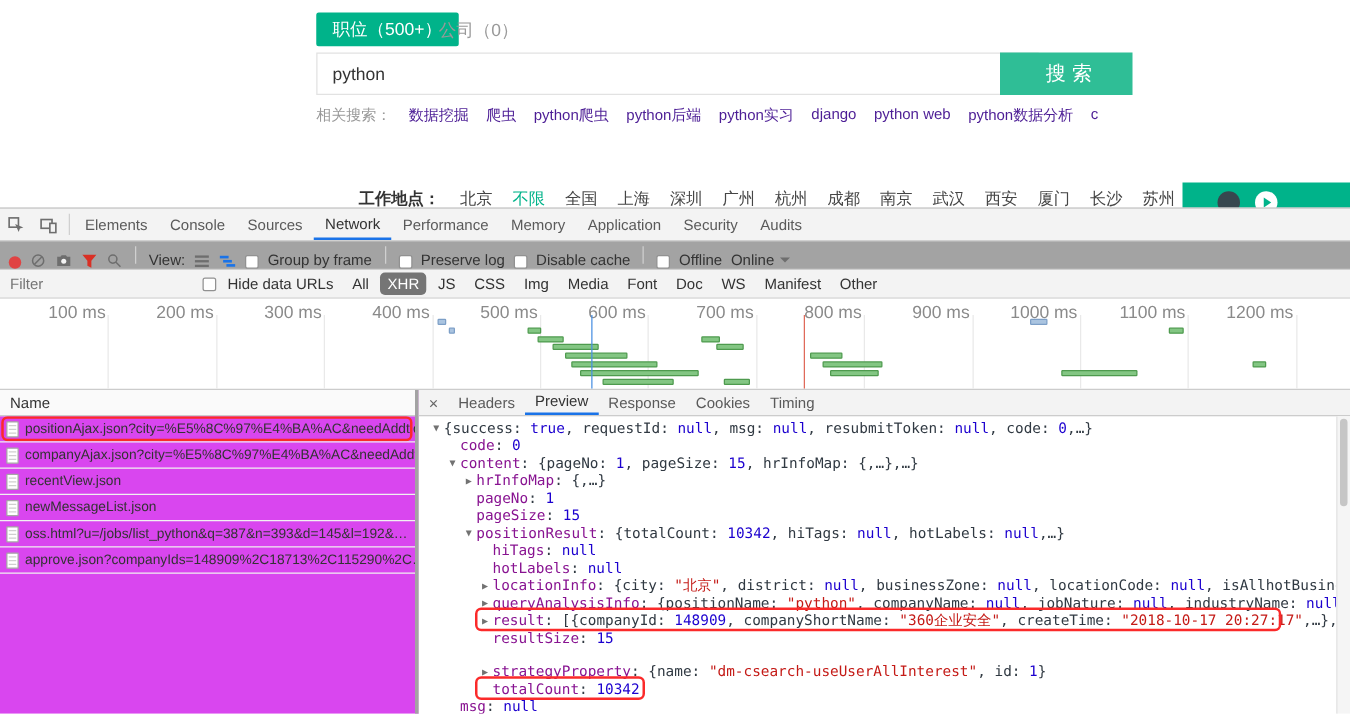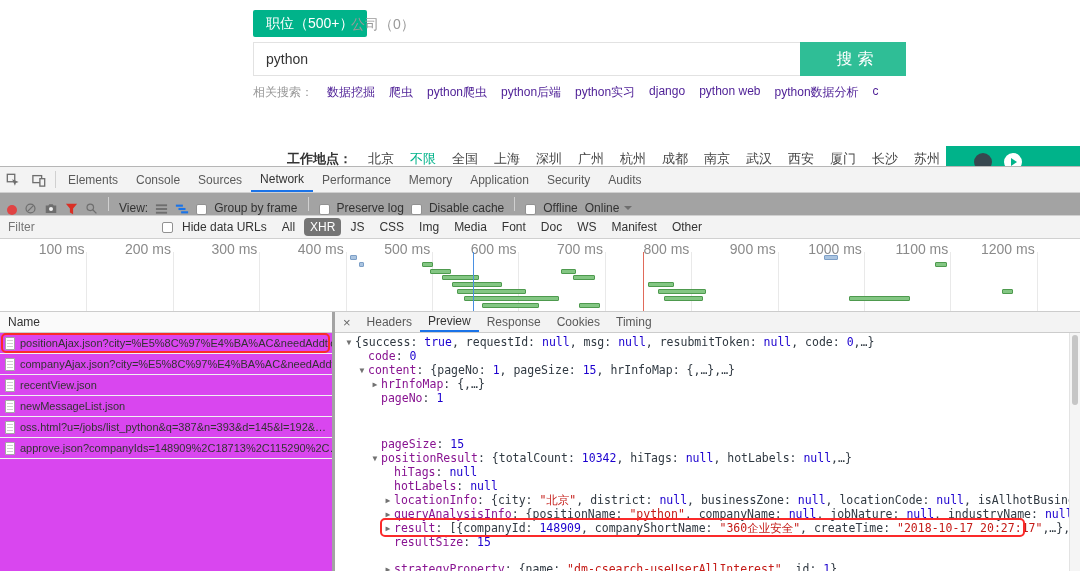--- a/index.html
+++ b/index.html
@@ -334,21 +334,21 @@
               <span class="dtab">Cookies</span>
               <span class="dtab">Timing</span>
             </span>
         </div>
         <div class="dt-json" id="dt-json">
             <div class="jline" style="padding-left: 20px;"><span class="jarrow">▼</span><span class="jtext"><span class="seg-p">{success: </span><span class="seg-n">true</span><span class="seg-p">, requestId: </span><span class="seg-n">null</span><span class="seg-p">, msg: </span><span class="seg-n">null</span><span class="seg-p">, resubmitToken: </span><span class="seg-n">null</span><span class="seg-p">, code: </span><span class="seg-n">0</span><span class="seg-p">,…}</span></span></div>
             <div class="jline" style="padding-left: 33px;"><span class="jtext"><span class="seg-k">code</span><span class="seg-p">: </span><span class="seg-n">0</span></span></div>
             <div class="jline" style="padding-left: 33px;"><span class="jarrow">▼</span><span class="jtext"><span class="seg-k">content</span><span class="seg-p">: </span><span class="seg-p">{pageNo: </span><span class="seg-n">1</span><span class="seg-p">, pageSize: </span><span class="seg-n">15</span><span class="seg-p">, hrInfoMap: {,…},…}</span></span></div>
             <div class="jline" style="padding-left: 46px;"><span class="jarrow">▶</span><span class="jtext"><span class="seg-k">hrInfoMap</span><span class="seg-p">: </span><span class="seg-p">{,…}</span></span></div>
             <div class="jline" style="padding-left: 46px;"><span class="jtext"><span class="seg-k">pageNo</span><span class="seg-p">: </span><span class="seg-n">1</span></span></div>
-            <div class="jline" style="padding-left: 46px; margin-top: 32px;"><span class="jtext"><span class="seg-k">pageSize</span><span class="seg-p">: </span><span class="seg-n">15</span></span></div>
+            <div class="jline" style="padding-left: 46px;"><span class="jtext"><span class="seg-k">pageSize</span><span class="seg-p">: </span><span class="seg-n">15</span></span></div>
             <div class="jline" style="padding-left: 46px;"><span class="jarrow">▼</span><span class="jtext"><span class="seg-k">positionResult</span><span class="seg-p">: </span><span class="seg-p">{totalCount: </span><span class="seg-n">10342</span><span class="seg-p">, hiTags: </span><span class="seg-n">null</span><span class="seg-p">, hotLabels: </span><span class="seg-n">null</span><span class="seg-p">,…}</span></span></div>
             <div class="jline" style="padding-left: 59px;"><span class="jtext"><span class="seg-k">hiTags</span><span class="seg-p">: </span><span class="seg-n">null</span></span></div>
             <div class="jline" style="padding-left: 59px;"><span class="jtext"><span class="seg-k">hotLabels</span><span class="seg-p">: </span><span class="seg-n">null</span></span></div>
             <div class="jline" style="padding-left: 59px;"><span class="jarrow">▶</span><span class="jtext"><span class="seg-k">locationInfo</span><span class="seg-p">: </span><span class="seg-p">{city: </span><span class="seg-s">"北京"</span><span class="seg-p">, district: </span><span class="seg-n">null</span><span class="seg-p">, businessZone: </span><span class="seg-n">null</span><span class="seg-p">, locationCode: </span><span class="seg-n">null</span><span class="seg-p">, isAllhotBusinessZone: </span></span></div>
             <div class="jline" style="padding-left: 59px;"><span class="jarrow">▶</span><span class="jtext"><span class="seg-k">queryAnalysisInfo</span><span class="seg-p">: </span><span class="seg-p">{positionName: </span><span class="seg-s">"python"</span><span class="seg-p">, companyName: </span><span class="seg-n">null</span><span class="seg-p">, jobNature: </span><span class="seg-n">null</span><span class="seg-p">, industryName: </span><span class="seg-n">null</span></span></div>
             <div class="jline" style="padding-left: 59px;"><span class="jarrow">▶</span><span class="jtext"><span class="seg-k">result</span><span class="seg-p">: </span><span class="seg-p">[{companyId: </span><span class="seg-n">148909</span><span class="seg-p">, companyShortName: </span><span class="seg-s">"360企业安全"</span><span class="seg-p">, createTime: </span><span class="seg-s">"2018-10-17 20:27:17"</span><span class="seg-p">,…},…]</span></span><div class="annot line-annot" style="left: 45px; width: 645px;"></div></div>
             <div class="jline" style="padding-left: 59px;"><span class="jtext"><span class="seg-k">resultSize</span><span class="seg-p">: </span><span class="seg-n">15</span></span></div>
             <div class="jline" style="padding-left: 59px; margin-top: 13px;"><span class="jarrow">▶</span><span class="jtext"><span class="seg-k">strategyProperty</span><span class="seg-p">: </span><span class="seg-p">{name: </span><span class="seg-s">"dm-csearch-useUserAllInterest"</span><span class="seg-p">, id: </span><span class="seg-n">1</span><span class="seg-p">}</span></span></div>
             <div class="jline" style="padding-left: 59px;"><span class="jtext"><span class="seg-k">totalCount</span><span class="seg-p">: </span><span class="seg-n">10342</span></span><div class="annot line-annot" style="left: 45px; width: 136px;"></div></div>
             <div class="jline" style="padding-left: 33px;"><span class="jtext"><span class="seg-k">msg</span><span class="seg-p">: </span><span class="seg-n">null</span></span></div>

